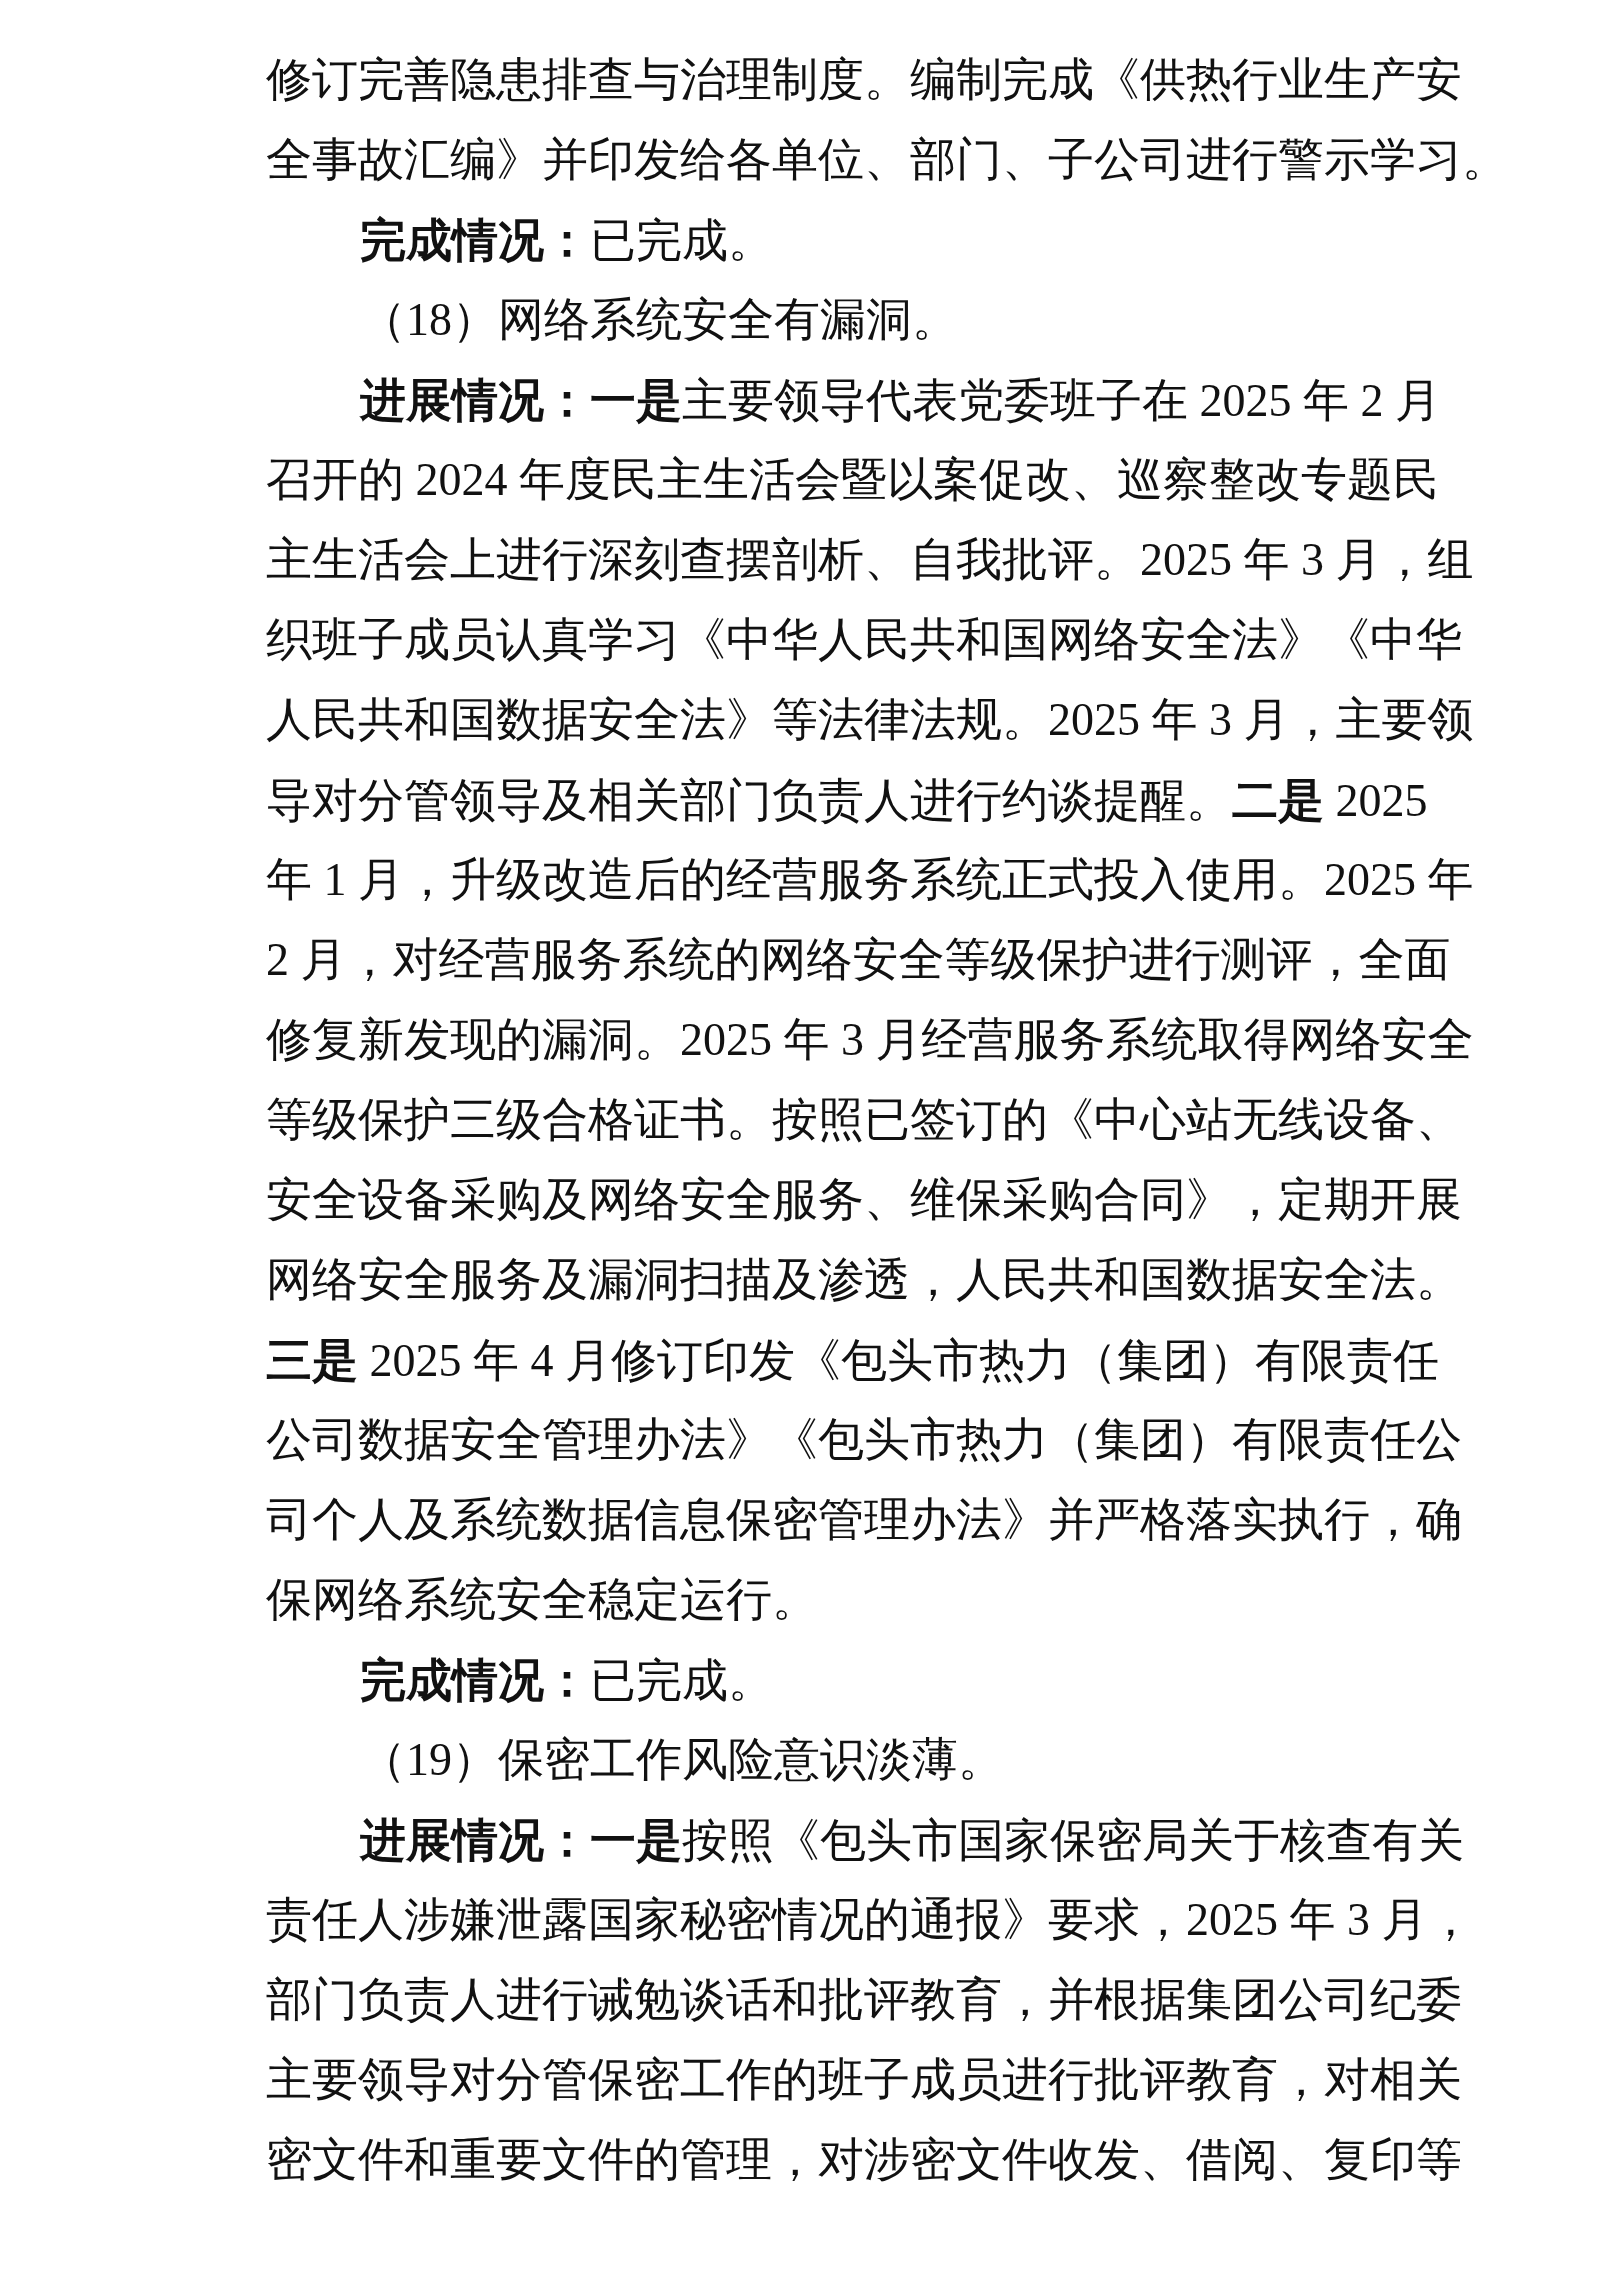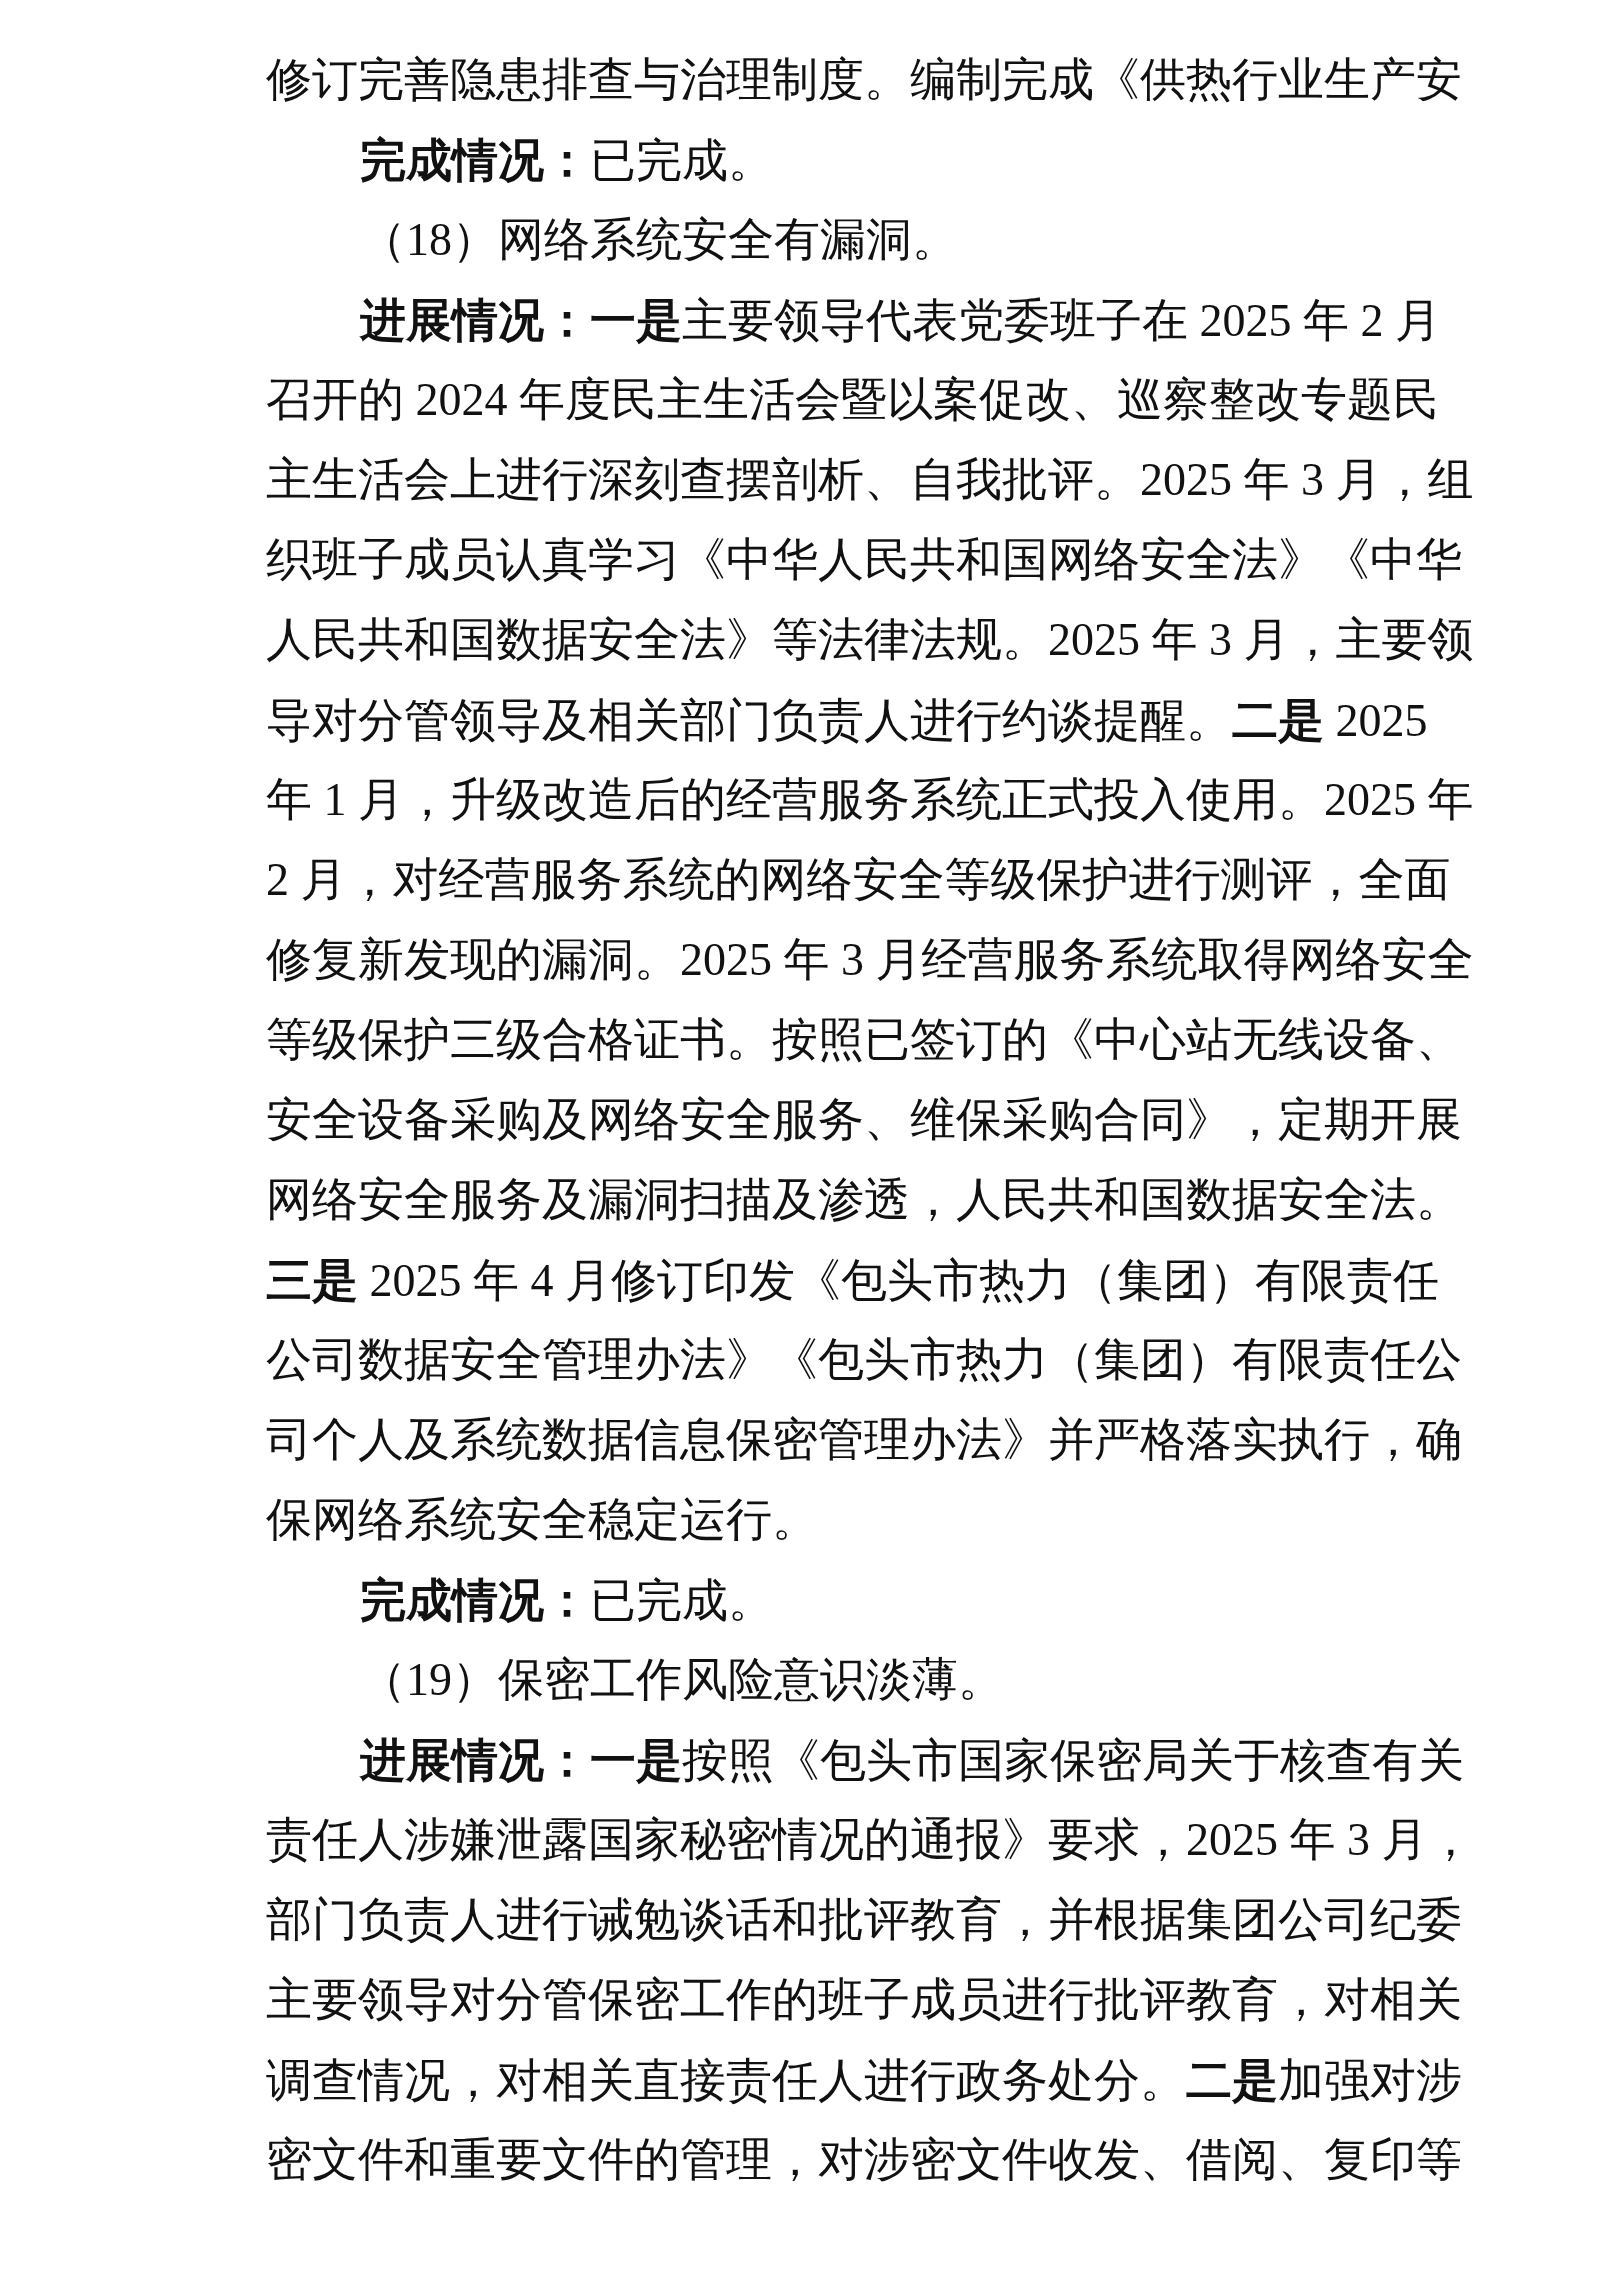--- a/index.html
+++ b/index.html
@@ -11,20 +11,21 @@
   .line.last { text-align-last:left; }
   .indent { padding-left:94px; }
   .indent-paren { padding-left:94px; }
   b, .bold { font-family: Liberation Sans, sans-serif; font-weight:bold; }
 </style>
 </head>
 <body>
 
 <div class="page" id="page">
     <div class="line"><span>修订完善隐患排查与治理制度。编制完成《供热行业生产安</span></div>
+    <div class="line last"><span>全事故汇编》并印发给各单位、部门、子公司进行警示学习。</span></div>
     <div class="line indent last"><span class="bold">完成情况：</span><span>已完成。</span></div>
     <div class="line indent-paren last"><span>（18）网络系统安全有漏洞。</span></div>
     <div class="line indent"><span class="bold">进展情况：</span><span class="bold">一是</span><span>主要领导代表党委班子在 2025 年 2 月</span></div>
     <div class="line"><span>召开的 2024 年度民主生活会暨以案促改、巡察整改专题民</span></div>
     <div class="line"><span>主生活会上进行深刻查摆剖析、自我批评。2025 年 3 月，组</span></div>
     <div class="line"><span>织班子成员认真学习《中华人民共和国网络安全法》《中华</span></div>
     <div class="line"><span>人民共和国数据安全法》等法律法规。2025 年 3 月，主要领</span></div>
     <div class="line"><span>导对分管领导及相关部门负责人进行约谈提醒。</span><span class="bold">二是</span><span> 2025</span></div>
     <div class="line"><span>年 1 月，升级改造后的经营服务系统正式投入使用。2025 年</span></div>
     <div class="line"><span>2 月，对经营服务系统的网络安全等级保护进行测评，全面</span></div>
@@ -35,16 +36,15 @@
     <div class="line"><span class="bold">三是</span><span> 2025 年 4 月修订印发《包头市热力（集团）有限责任</span></div>
     <div class="line"><span>公司数据安全管理办法》《包头市热力（集团）有限责任公</span></div>
     <div class="line"><span>司个人及系统数据信息保密管理办法》并严格落实执行，确</span></div>
     <div class="line last"><span>保网络系统安全稳定运行。</span></div>
     <div class="line indent last"><span class="bold">完成情况：</span><span>已完成。</span></div>
     <div class="line indent-paren last"><span>（19）保密工作风险意识淡薄。</span></div>
     <div class="line indent"><span class="bold">进展情况：</span><span class="bold">一是</span><span>按照《包头市国家保密局关于核查有关</span></div>
     <div class="line"><span>责任人涉嫌泄露国家秘密情况的通报》要求，2025 年 3 月，</span></div>
     <div class="line"><span>部门负责人进行诫勉谈话和批评教育，并根据集团公司纪委</span></div>
     <div class="line"><span>主要领导对分管保密工作的班子成员进行批评教育，对相关</span></div>
-    <div class="line"><span>调查情况，对相关直接责任人进行政务处分。</span><span class="bold">二是</span><span>加强对涉</span></div>
     <div class="line"><span>密文件和重要文件的管理，对涉密文件收发、借阅、复印等</span></div>
   </div>
 
 
 </body></html>

